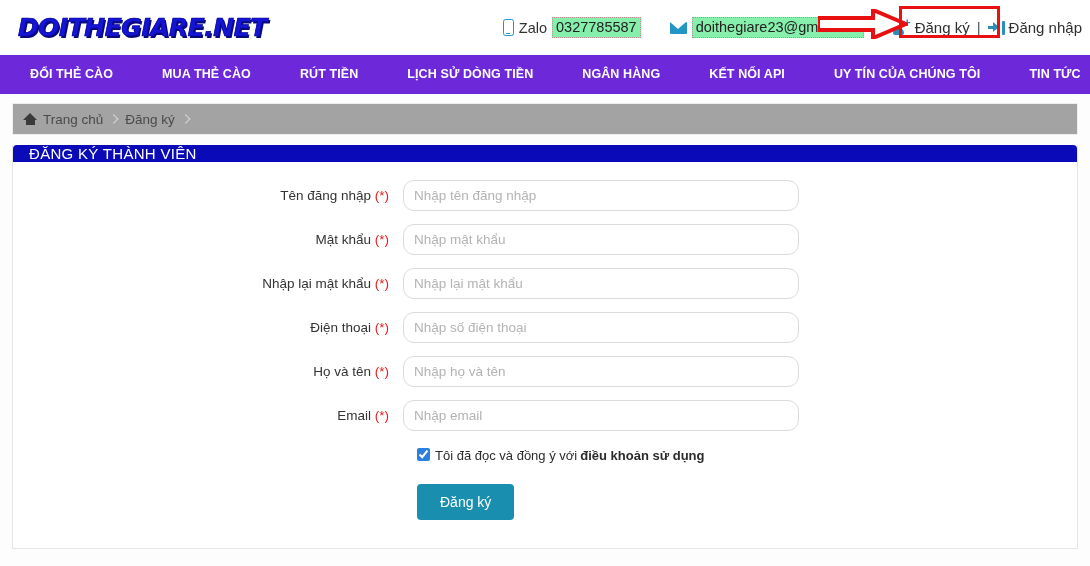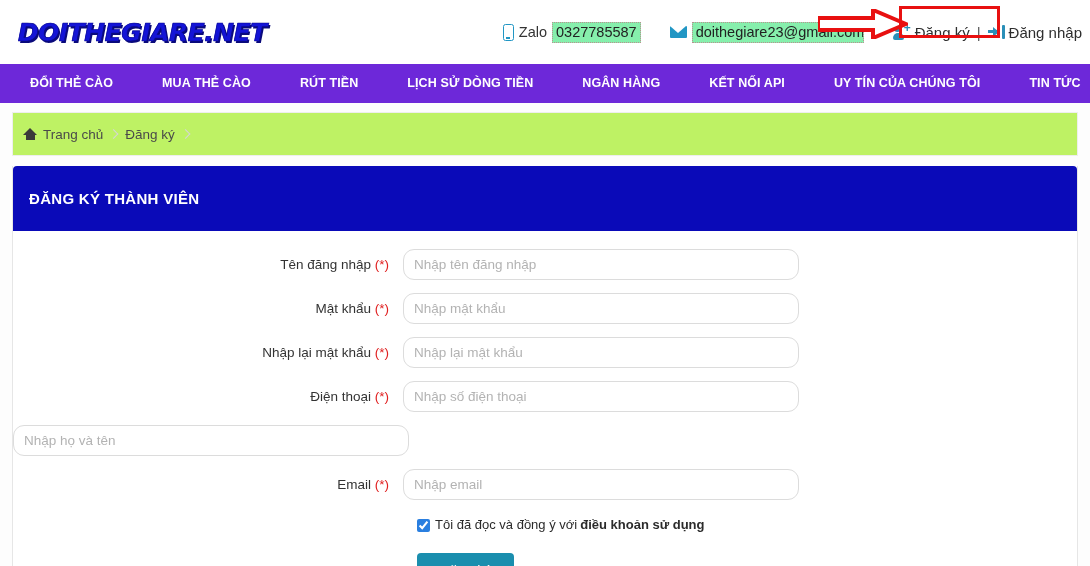--- a/index.html
+++ b/index.html
@@ -12,21 +12,21 @@
   }
   #page {
     position: relative;
     width: 1090px; height: 566px;
     background: #fdfdfd;
   }
 
   
   .topbar {
     position: relative;
-    height: 64px;
+    height: 55px;
     background: #ffffff;
     display: flex;
     align-items: center;
     padding: 0 4px 0 10px;
     text-align: center;
   }
   .logo {
     font-family: "DejaVu Sans", sans-serif;
     font-weight: bold;
     font-style: italic;
@@ -184,22 +184,22 @@
     font-weight: bold;
     letter-spacing: 0.1px;
     padding: 0 16px;
     line-height: 39px;
     cursor: pointer;
     white-space: nowrap;
   }
 
   
   .crumb-wrap {
-    background: #bef264;
-    height: 44px;
+    background: #a3a3a3;
+    height: 32px;
     margin: 9px 12px 0 12px;
     border: 1px solid #eeeeee;
     display: flex;
     align-items: center;
     padding-left: 10px;
   }
   .crumb {
     display: flex;
     align-items: center;
     font-size: 13.5px;
@@ -242,23 +242,23 @@
     margin: 10px 12px 0 12px;
     background: #ffffff;
     border: 1px solid #e6e6e6;
     border-top: none;
     min-height: 360px;
   }
   .panel-head {
     background: #0a0ab8;
     color: #ffffff;
     font-size: 15px;
-    font-weight: bold;
+    font-weight: normal;
     letter-spacing: 0.3px;
-    padding: 24px 16px;
+    padding: 0 16px;
     border-radius: 4px 4px 0 0;
   }
   .panel-body { padding: 18px 0 28px 0; }
 
   .form-row {
     display: flex;
     align-items: center;
     margin-bottom: 13px;
   }
   .form-label {
@@ -278,21 +278,21 @@
     font-size: 13.5px;
     color: #333;
     font-family: "Liberation Sans", sans-serif;
     background: #fff;
     outline: none;
   }
   .form-input::placeholder { color: #b3b3b3; }
 
   .terms-row {
     display: flex;
-    align-items: flex-end;
+    align-items: flex-start;
     margin-left: 404px;
     margin-top: 17px;
     font-size: 13px;
     color: #2b2b2b;
   }
   .cbx {
     width: 13px; height: 13px;
     margin: 0 5px 0 0;
     accent-color: #2a7fe0;
   }
@@ -409,20 +409,24 @@
 
       <div class="form-row">
         <div class="form-label">
           <span>Điện thoại</span>
           <span class="req">(*)</span>
         </div>
         <input class="form-input" type="text" placeholder="Nhập số điện thoại" style="">
       </div>
 
       <div class="form-row">
+        <div class="form-label">
+          <span>Họ và tên</span>
+          <span class="req">(*)</span>
+        </div>
         <input class="form-input" type="text" placeholder="Nhập họ và tên" style="">
       </div>
 
       <div class="form-row">
         <div class="form-label">
           <span>Email</span>
           <span class="req">(*)</span>
         </div>
         <input class="form-input" type="text" placeholder="Nhập email" style="">
       </div>

